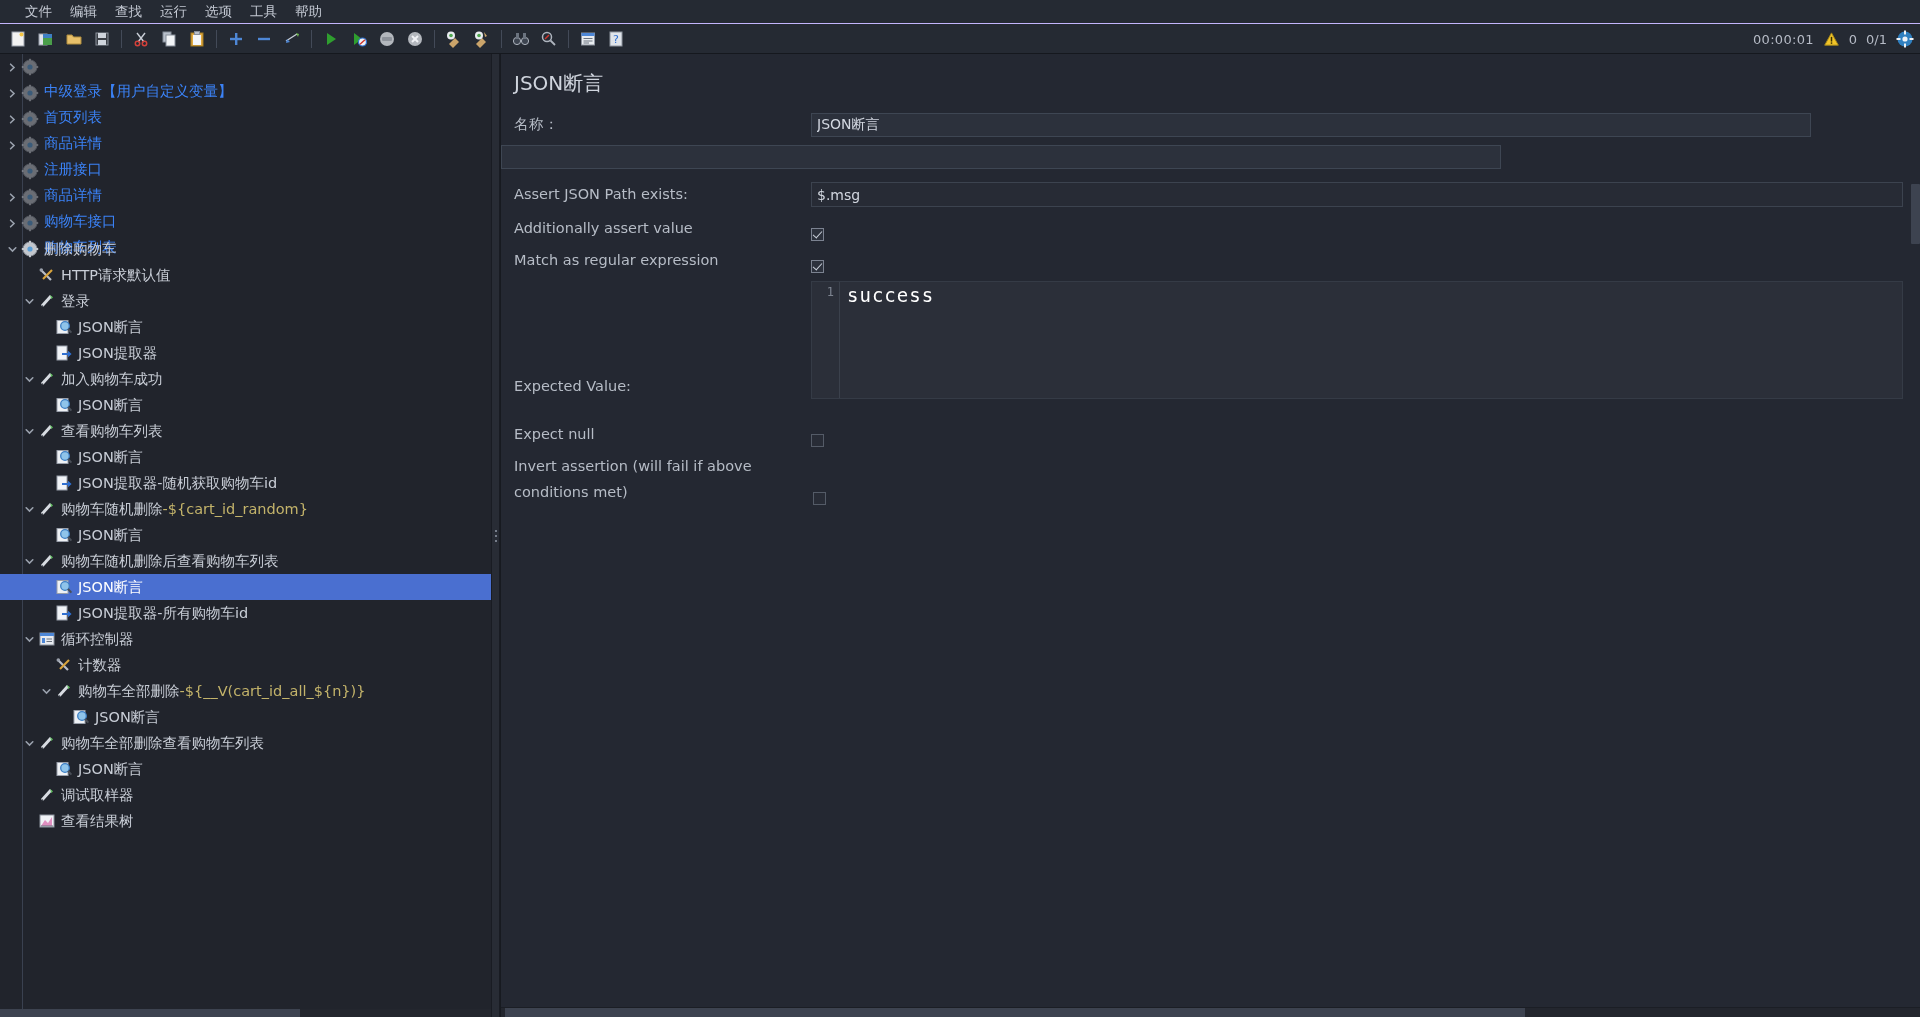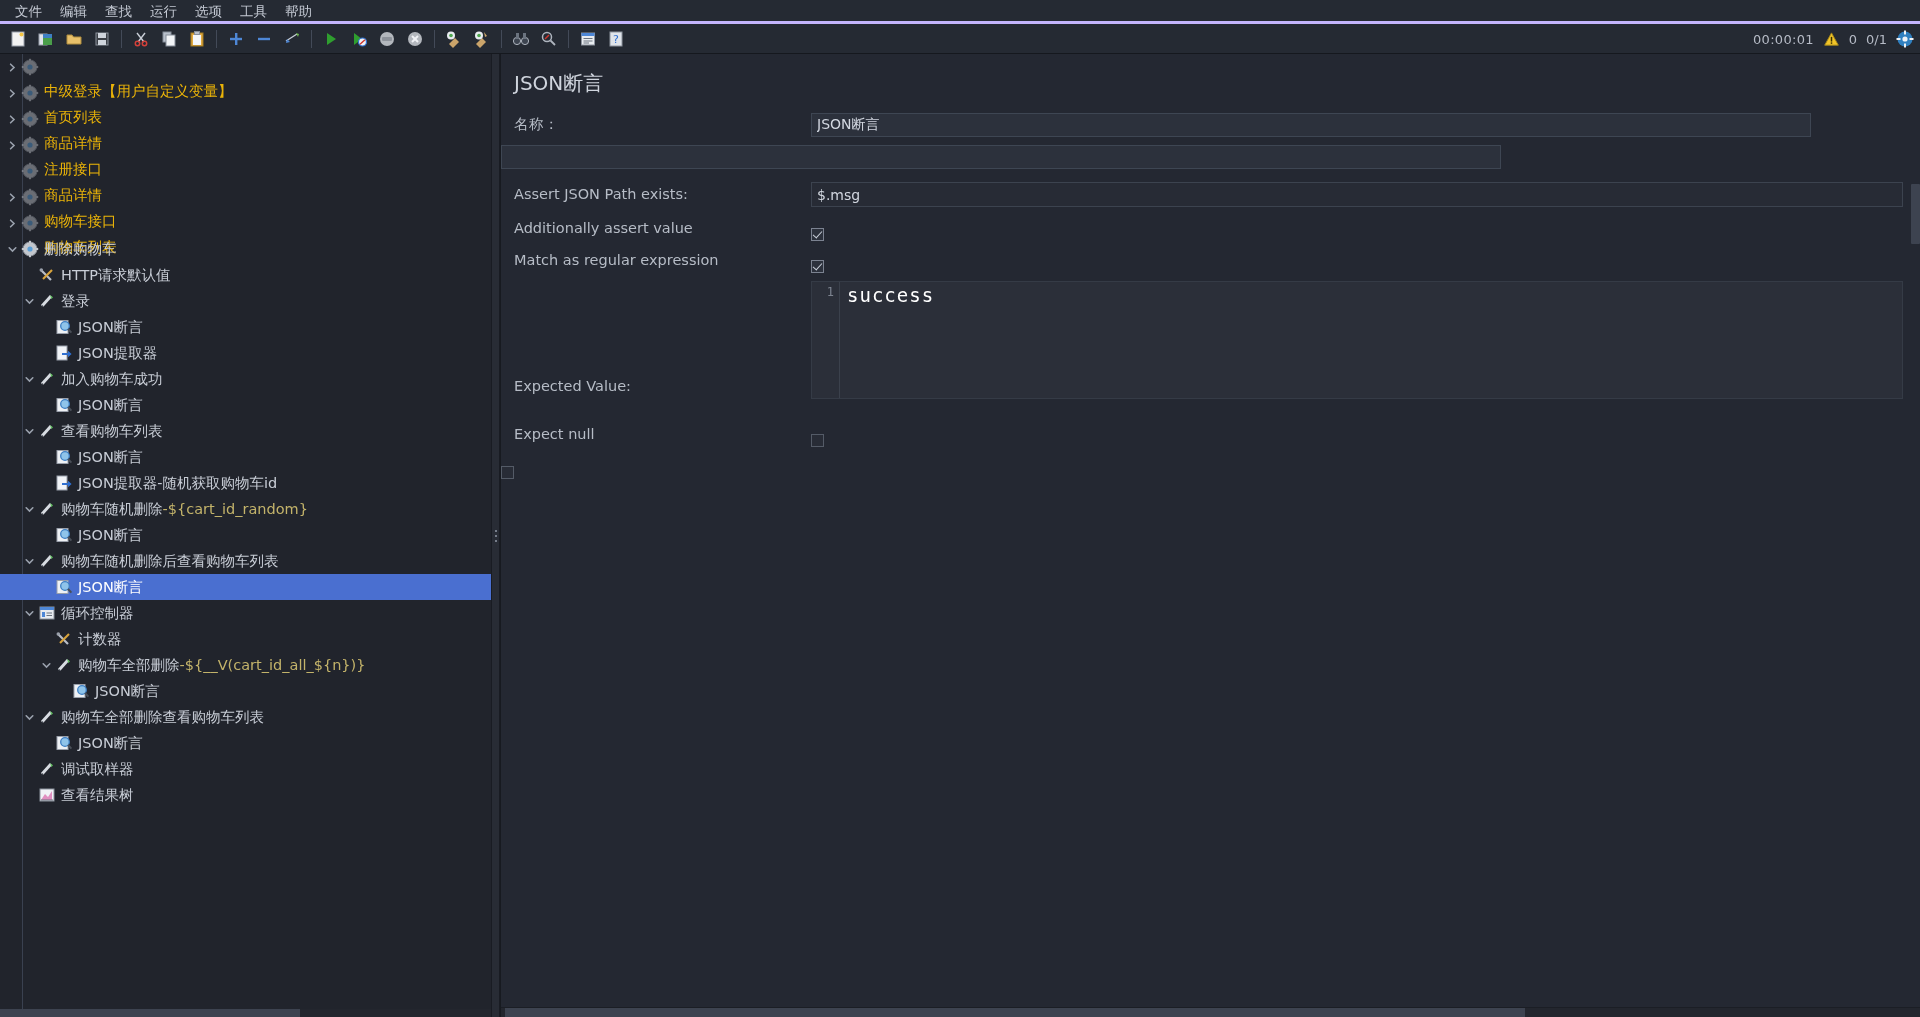--- a/index.html
+++ b/index.html
@@ -10,23 +10,23 @@
     font-family: "DejaVu Sans", "Liberation Sans", sans-serif;
     overflow: hidden;
     color: #b9bec8;
   }
 
   
   #menubar {
     height: 24px;
     background: #252a33;
     display: flex;
-    align-items: center;
-    padding-left: 6px;
-    border-bottom: 3px solid #c4b5fd;
+    align-items: flex-start;
+    padding-left: 16px;
+    border-bottom: 1px solid #c4b5fd;
   }
   .menu-item {
     font-size: 13.5px;
     color: #c3c8d2;
     padding: 2px 9px;
     line-height: 18px;
     cursor: default;
     white-space: nowrap;
   }
 
@@ -102,21 +102,21 @@
     width: 20px; height: 20px;
     margin-right: 4px;
     flex: 0 0 20px;
     display: flex; align-items: center; justify-content: center;
   }
   .tree-label {
     color: #c8cdd6;
     font-size: 14.5px;
     line-height: 26px;
   }
-  .tree-label.disabled { color: #eab308; margin-top: 48px; }
+  .tree-label.disabled { color: #3b82f6; margin-top: 48px; }
   .tree-label .var { color: #c3b36a; }
 
   
   .guide {
     position: absolute;
     top: 0; bottom: 0;
     width: 1px;
     background: #3a4150;
   }
 
@@ -762,20 +762,31 @@
           <span class="node-icon">
             <svg width="18" height="18" viewBox="0 0 18 18">
               <rect x="2" y="2.5" width="11" height="13" fill="#eef1f5" stroke="#9aa0ab"></rect>
               <circle cx="10" cy="8" r="4.3" fill="#8fc4ea" stroke="#3d7fc4" stroke-width="1.3"></circle>
               <line x1="13" y1="11" x2="16.4" y2="14.6" stroke="#4a4f58" stroke-width="2"></line>
             </svg>
           </span>
           <span class="tree-label">JSON断言</span>
         </div>
         <div class="tree-row">
+          <span style="display: inline-block; flex: 0 0 38px; height: 26px;"></span>
+          <span class="twisty"></span>
+          <span class="node-icon">
+            <svg width="18" height="18" viewBox="0 0 18 18">
+              <rect x="2" y="2" width="10" height="14" fill="#f1f4f8" stroke="#9aa0ab"></rect>
+              <path d="M7 9h6v-2.2l3.6 3.2-3.6 3.2V11H7z" fill="#2f6fd0"></path>
+            </svg>
+          </span>
+          <span class="tree-label">JSON提取器-所有购物车id</span>
+        </div>
+        <div class="tree-row">
           <span style="display: inline-block; flex: 0 0 21px; height: 26px;"></span>
           <span class="twisty">
             <svg width="9" height="9" viewBox="0 0 9 9">
               <path d="M1.2 2.8L4.5 6.1 7.8 2.8" fill="none" stroke="#9aa1ad" stroke-width="1.6" stroke-linecap="round"></path>
             </svg>
           </span>
           <span class="node-icon">
             <svg width="18" height="18" viewBox="0 0 18 18">
               <rect x="2" y="3" width="14" height="12" fill="#e8ebf0" stroke="#8d939e"></rect>
               <rect x="2" y="3" width="14" height="3" fill="#4e87d6"></rect>
@@ -926,20 +937,21 @@
         <div id="code-area">success</div>
       </div>
     </div>
 
     <div class="form-row" style="margin-top:22px;">
       <div class="form-label">Expect null</div>
       <span class="cb muted"></span>
     </div>
 
     <div class="form-row" style="margin-top:6px;">
+      <div class="form-label" style="width:312px;flex:0 0 312px;">Invert assertion (will fail if above conditions met)</div>
       <span class="cb muted"></span>
     </div>
 
     <div id="panel-scroll"></div>
     <div id="right-hscroll">
         <i></i>
       </div>
   </div>
 </div>
 

